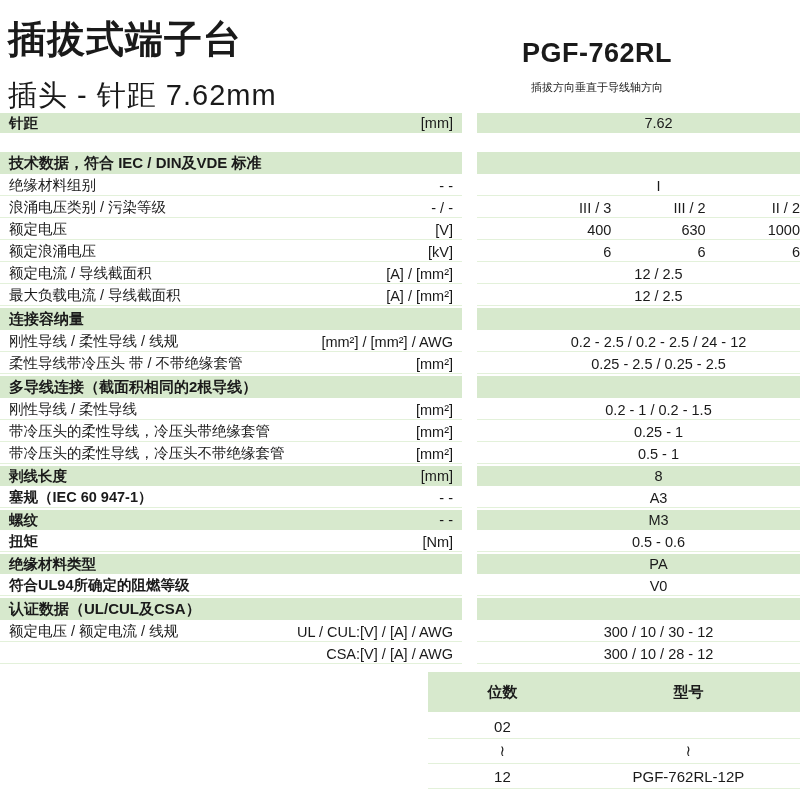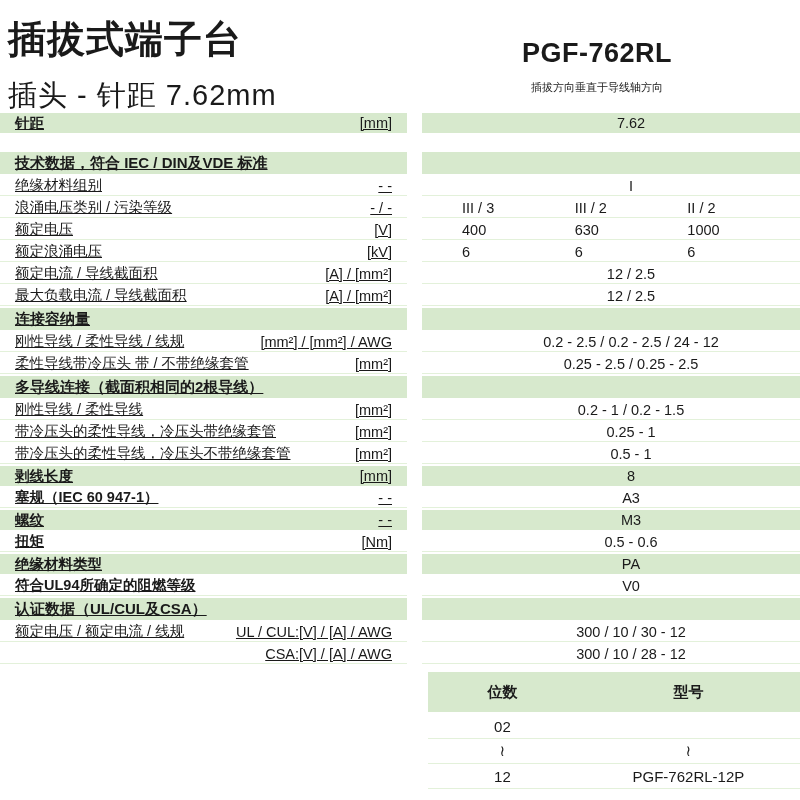--- a/index.html
+++ b/index.html
@@ -24,33 +24,32 @@
   .page-subtitle{font-size:29px;font-weight:normal;margin-top:14px;letter-spacing:1px;}
   .product-block{position:absolute;left:411px;top:38px;width:372px;text-align:center;}
   .product-code{font-size:27px;font-weight:bold;letter-spacing:.5px;}
   .product-note{font-size:11px;margin-top:11px;}
   
   .spec{margin-top:2px;}
   .srow{display:flex;height:20px;margin-bottom:2px;font-size:14.5px;align-items:stretch;}
   .srow.section{height:22px;}
   .srow.gap-after{margin-bottom:19px;}
   .cell-l{
-    width:407px;display:flex;justify-content:space-between;align-items:center;
-    padding:0 15px;
-    text-decoration:underline;
+    width:462px;display:flex;justify-content:space-between;align-items:center;
+    padding:0 9px;
   }
   .spacer{width:15px;}
   .cell-r{flex:1;display:flex;align-items:center;padding-left:40px;}
   .band .cell-l,.band .cell-r{background:var(--band);}
   .plain .cell-l,.plain .cell-r{border-bottom:1px solid var(--sep);}
   .strong .label,.section .label{font-weight:bold;}
   .section .label{font-size:15px;}
   .unit{white-space:nowrap;}
   .v1{width:100%;text-align:center;}
-  .v3{flex:1;text-align:left;}
+  .v3{flex:1;text-align:right;}
   
   .model{margin-left:428px;width:372px;margin-top:8px;font-size:15px;}
   .model-hdr{display:flex;height:40px;background:var(--band);align-items:center;font-weight:bold;margin-bottom:2px;justify-content:space-between;}
   .model-hdr .mc1,.mrow .mc1{width:40%;text-align:center;}
   .model-hdr .mc2,.mrow .mc2{width:60%;text-align:center;}
   .mrow{display:flex;height:25px;align-items:center;border-bottom:1px solid var(--sep);}
 </style>
 </head>
 <body>
 

